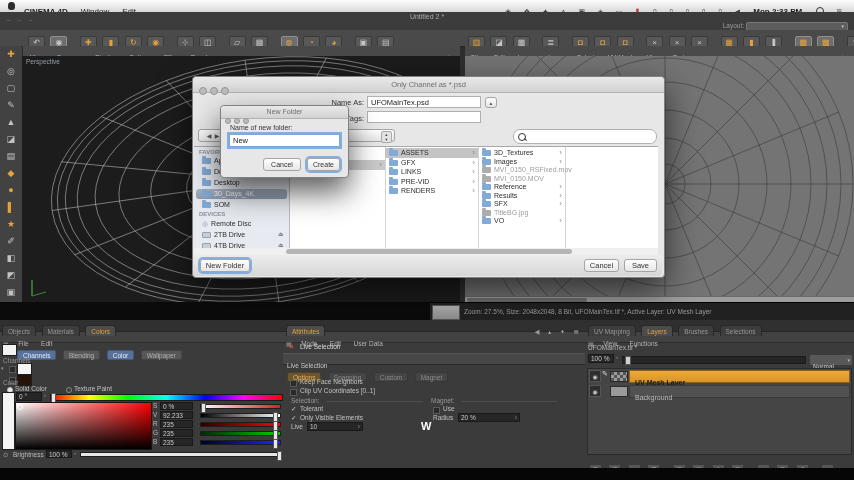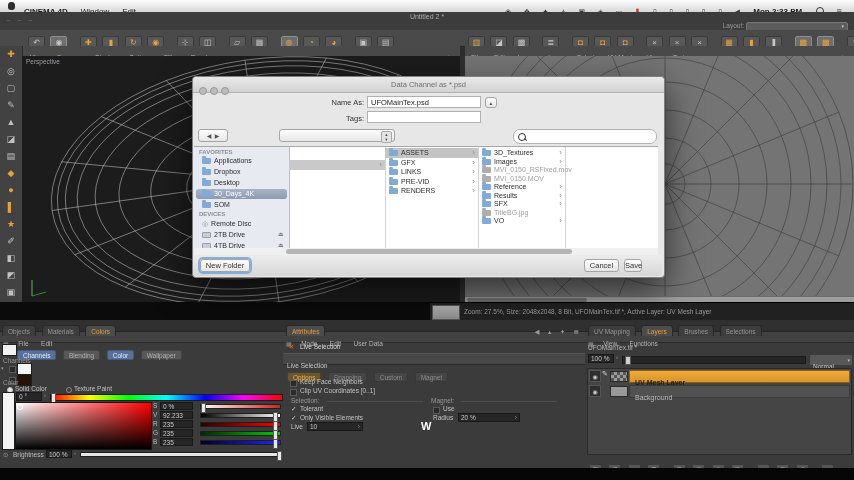--- a/index.html
+++ b/index.html
@@ -287,21 +287,21 @@
 
   <div class="abs" style="left:0;top:302px;width:430px;height:18px;background:#0b0b0b;"></div>
   <div class="abs" style="left:430px;top:302px;width:424px;height:18px;background:#212121;border-top:1px solid #000;">
     <div class="abs" style="left:2px;top:2px;width:26px;height:13px;background:linear-gradient(#b4b4b4,#8a8a8a);border:1px solid #555;"></div>
     <div class="abs" style="left:34px;top:5px;font-size:6.5px;color:#9d9d9d;white-space:nowrap;">Zoom: 27.5%, Size: 2048x2048, 8 Bit, UFOMainTex.tif *, Active Layer: UV Mesh Layer</div>
   </div>
 
   <div class="abs dialog" style="left:192px;top:76px;width:471px;height:200px;">
     <div class="dtitlebar">
       <span class="abs" style="left:6px;top:4px;"><span class="dtl"></span><span class="dtl"></span><span class="dtl"></span></span>
-      <div class="dtitle">Data Channel as *.psd</div>
+      <div class="dtitle">Only Channel as *.psd</div>
     </div>
     <span class="abs dlabel" style="left:133px;top:21px;width:38px;text-align:right;">Name As:</span>
     <input class="abs field" style="left: 174px; top: 19px; width: 114px; height: 12px;" value="UFOMainTex.psd">
     <span class="abs btn" style="left:292px;top:20px;width:12px;height:11px;line-height:10px;font-size:5.5px;color:#555;">▴</span>
     <span class="abs dlabel" style="left:133px;top:37px;width:38px;text-align:right;">Tags:</span>
     <input class="abs field" style="left: 174px; top: 34px; width: 114px; height: 12px;">
 
     <span class="abs btn" style="left:5px;top:52px;width:30px;height:13px;line-height:12px;color:#555;font-size:6px;">◀&nbsp;&nbsp;▶</span>
     <span class="abs btn" style="left:86px;top:52px;width:116px;height:13px;">
       <span style="position:absolute;right:2px;top:1px;width:9px;height:10px;background:#e3e3e3;border:1px solid #aaa;border-radius:2px;font-size:4.5px;line-height:5px;color:#444;">▴<br>▾</span>
@@ -355,24 +355,34 @@
       </div>
     </div>
 
     <div class="abs" style="left:1px;top:171px;width:464px;height:7px;background:#f0f0f0;border-bottom:1px solid #c8c8c8;">
       <div class="abs" style="left:92px;top:1px;width:286px;height:5px;background:#b5b5b5;border-radius:3px;"></div>
     </div>
 
     <div class="abs" style="left:0;top:178px;width:469px;height:21px;background:linear-gradient(#ececec,#d7d7d7);border-radius:0 0 4px 4px;">
       <span class="abs btn focusring" style="left:7px;top:4px;width:50px;height:13px;line-height:12px;">New Folder</span>
       <span class="abs btn" style="left:391px;top:4px;width:35px;height:13px;line-height:12px;">Cancel</span>
-      <span class="abs btn" style="left:431px;top:4px;width:18px;height:13px;line-height:12px;">Save</span>
-    </div>
-  </div>
-
+      <span class="abs btn" style="left:431px;top:4px;width:33px;height:13px;line-height:12px;">Save</span>
+    </div>
+  </div>
+
+  <div class="abs dialog" style="left:220px;top:105px;width:127px;height:71px;box-shadow:0 14px 30px rgba(0,0,0,.65);">
+    <div class="dtitlebar" style="height:12px;">
+      <span class="abs" style="left:4px;top:4px;"><span class="dtl" style="width:4px;height:4px;"></span><span class="dtl" style="width:4px;height:4px;"></span><span class="dtl" style="width:4px;height:4px;"></span></span>
+      <div class="dtitle" style="line-height:12px;font-size:7px;">New Folder</div>
+    </div>
+    <div class="abs dlabel" style="left:9px;top:18px;font-size:7px;">Name of new folder:</div>
+    <input class="abs field focusring" style="left: 8px; top: 28px; width: 111px; height: 13px; border-color: rgb(125, 167, 216);" value="New">
+    <span class="abs btn" style="left:42px;top:52px;width:38px;height:13px;line-height:12px;font-size:7px;">Cancel</span>
+    <span class="abs btn focusring" style="left:86px;top:52px;width:33px;height:13px;line-height:12px;font-size:7px;">Create</span>
+  </div>
 
   <div class="abs panel" style="left:0;top:320px;width:283px;height:148px;border-right:1px solid #242424;">
     <div class="tabstrip">
       <span class="ptab" style="margin-left:2px;">Objects</span>
       <span class="ptab">Materials</span>
       <span class="ptab active">Colors</span>
     </div>
     <div class="pmrow">
       <span class="gridico">▦</span>
       <span class="pmi">File</span>

